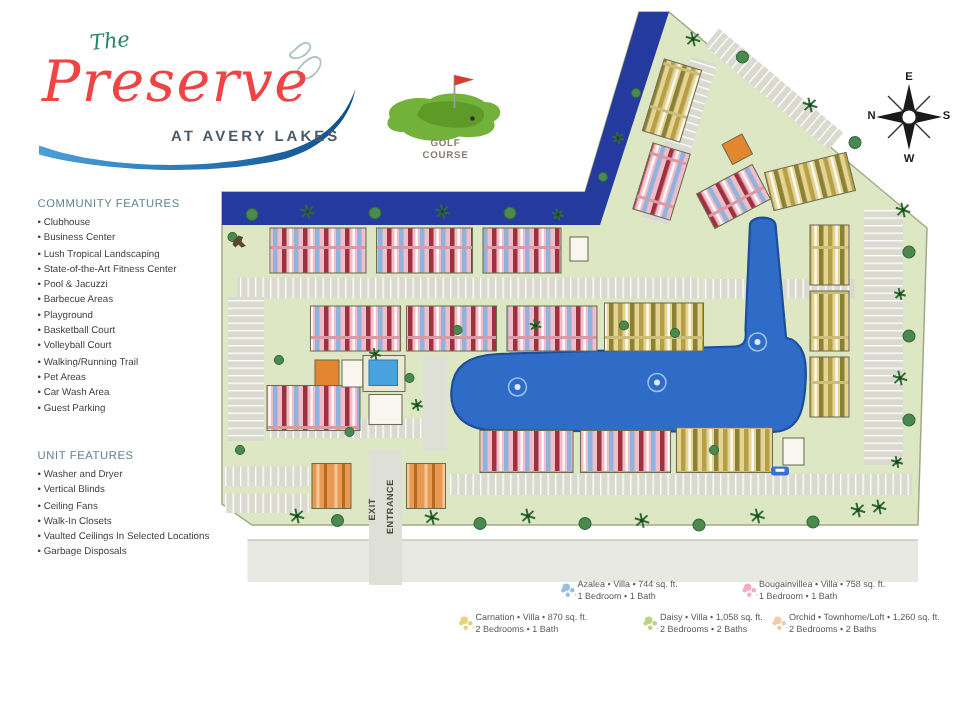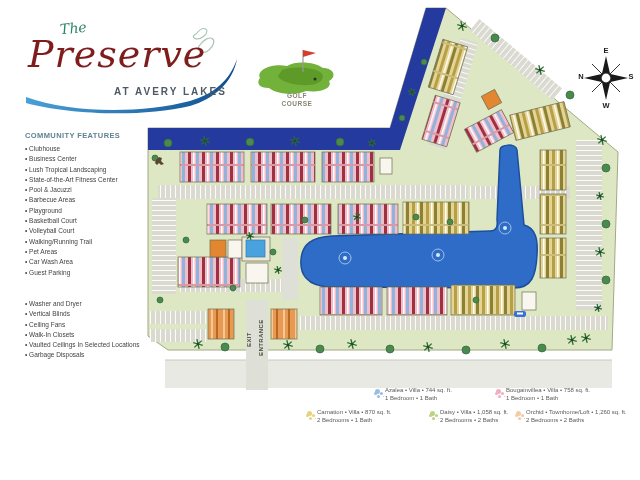--- a/index.html
+++ b/index.html
@@ -5,27 +5,27 @@
   html,body{margin:0;padding:0;background:#fff;}
   .page{position:relative;width:640px;height:480px;background:#fff;overflow:hidden;
         font-family:"Liberation Sans",sans-serif;color:#3f3f3f;}
   svg.map{position:absolute;left:0;top:0;}
 
   
   .logo{position:absolute;left:0;top:0;width:250px;height:120px;}
   .logo-the{position:absolute;left:60px;top:20px;font-family:"DejaVu Serif",serif;
             font-style:italic;font-size:14px;color:#2a8464;transform:rotate(-6deg);}
   .logo-name{position:absolute;left:28px;top:32px;font-family:"DejaVu Serif",serif;
-             font-style:italic;font-size:38px;color:#7f1d1d;letter-spacing:1px;text-align:center;}
+             font-style:italic;font-size:38px;color:#ef4444;letter-spacing:1px;text-align:center;}
   .logo-sub{position:absolute;left:114px;top:86px;font-size:10px;letter-spacing:2px;
             color:#4b5a66;font-weight:bold;}
 
   
   .features{position:absolute;left:25px;width:150px;}
-  .features h3{margin:0 0 4px 0;font-size:7.5px;letter-spacing:.4px;color:#5d838e;font-weight:bold;}
+  .features h3{margin:0 0 4px 0;font-size:7.5px;letter-spacing:.4px;color:#5d838e;font-weight:normal;}
   .features .li{font-size:6.5px;line-height:10.3px;color:#3f3f3f;white-space:nowrap;}
   .features .li::before{content:"• ";color:#3f3f3f;}
   #community{top:131px;}
   #unit{top:299px;}
 
   
   .maplabel{position:absolute;font-weight:bold;color:#8a8374;}
   #golf-label{left:267px;top:92px;width:60px;text-align:center;font-size:6.5px;
               letter-spacing:.5px;line-height:8px;}
   .rotlabel{position:absolute;font-size:6px;font-weight:bold;color:#44503c;
@@ -458,20 +458,21 @@
         <div class="li">Playground</div>
         <div class="li">Basketball Court</div>
         <div class="li">Volleyball Court</div>
         <div class="li">Walking/Running Trail</div>
         <div class="li">Pet Areas</div>
         <div class="li">Car Wash Area</div>
         <div class="li">Guest Parking</div>
       </div>
   </div>
   <div class="features" id="unit">
+    <h3>UNIT FEATURES</h3>
     <div>
         <div class="li">Washer and Dryer</div>
         <div class="li">Vertical Blinds</div>
         <div class="li">Ceiling Fans</div>
         <div class="li">Walk-In Closets</div>
         <div class="li">Vaulted Ceilings In Selected Locations</div>
         <div class="li">Garbage Disposals</div>
       </div>
   </div>
 

